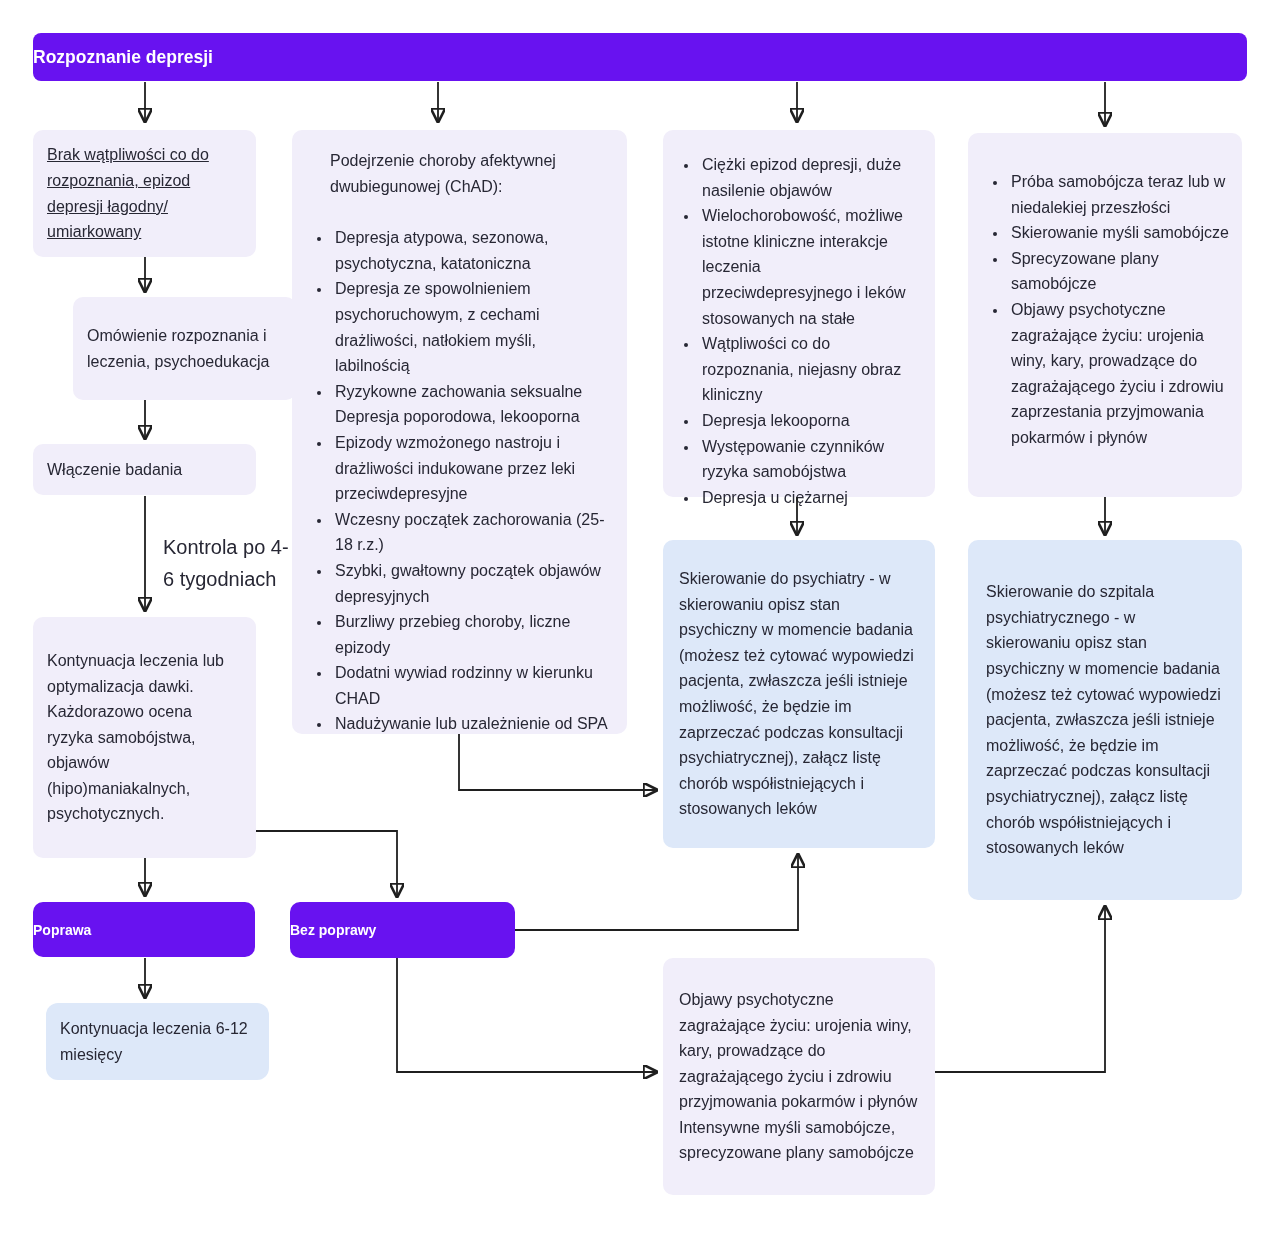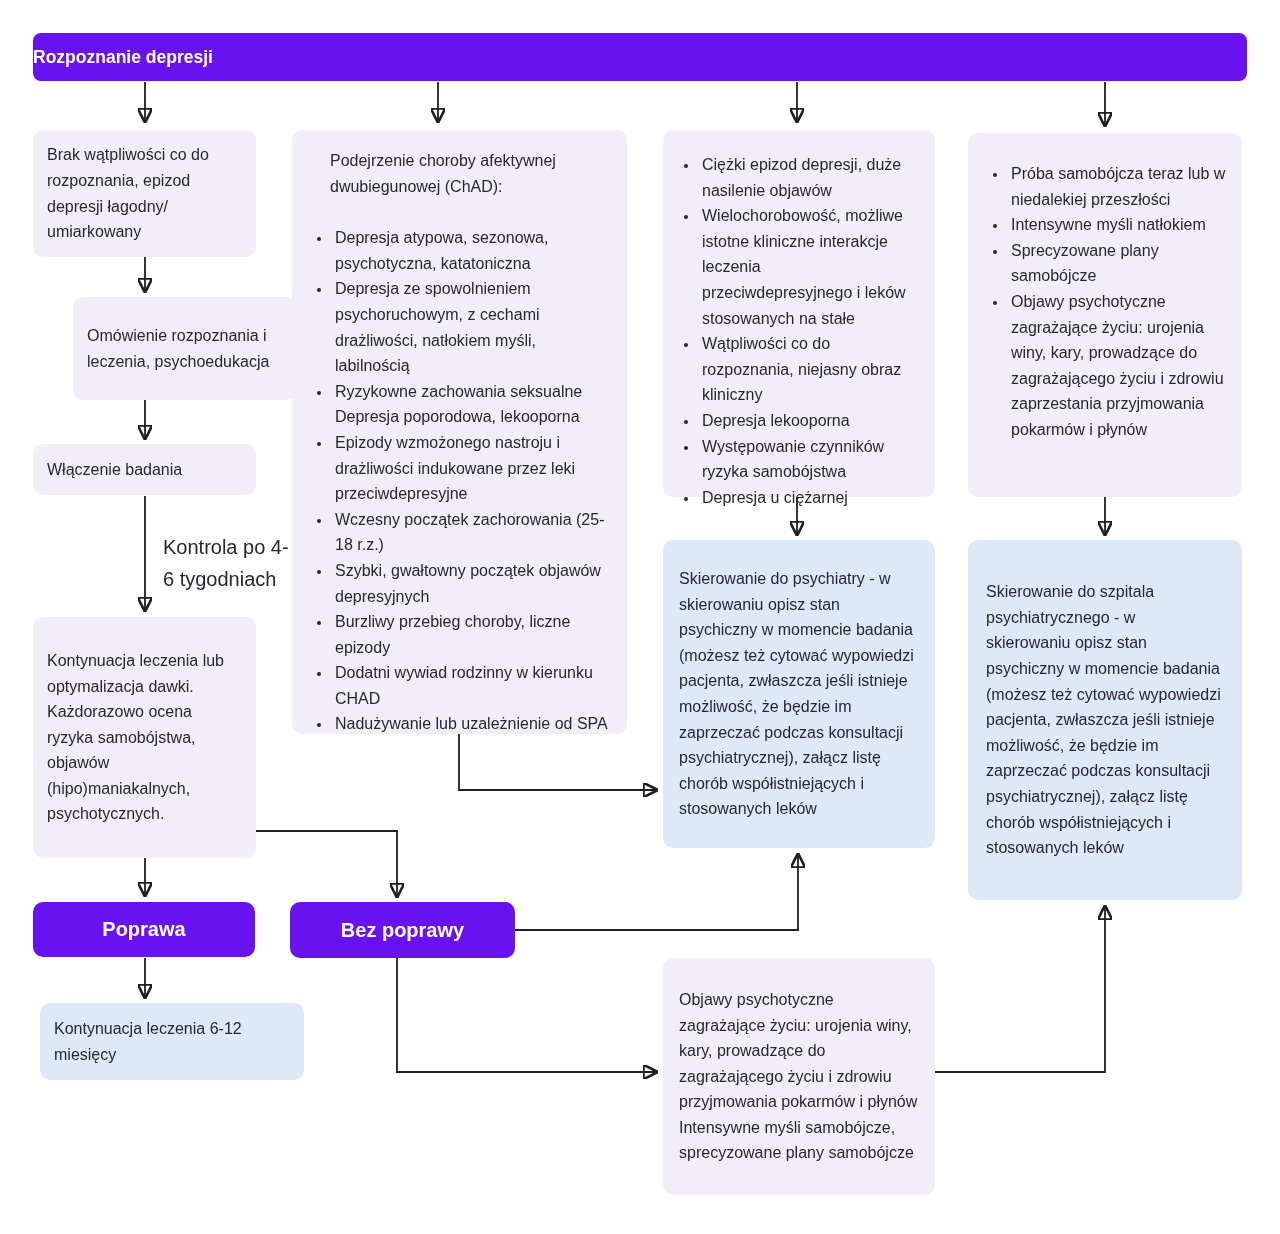--- a/index.html
+++ b/index.html
@@ -14,43 +14,43 @@
   }
 
   .node { position:absolute; border-radius:10px; font-size:16px; line-height:1.6; box-sizing:border-box; }
   .lav  { background:var(--lavender,#f1eefa); }
   .blue { background:var(--lightblue,#dde8f9); }
   .pad  { padding:14px 14px; }
   .cv   { display:flex; align-items:center; }
 
   .btn {
     position:absolute; background:var(--purple,#6812f0); color:#ffffff;
-    font-weight:bold; font-size:20px; border-radius:10px;
-    display:flex; align-items:center; justify-content:center; box-sizing:border-box;
+    font-weight:bold; font-size:14px; border-radius:10px;
+    display:flex; align-items:center; justify-content:flex-start; box-sizing:border-box;
   }
 
   .edge-label { position:absolute; left:163px; top:531px; width:132px; font-size:20px; line-height:1.6; }
 
   ul.bullets { margin:0; padding-left:22px; }
   ul.bullets li { padding-left:3px; }
   ul.bullets li::marker { font-size:0.8em; }
 
   .flow-svg { position:absolute; left:0; top:0; width:1280px; height:1234px; pointer-events:none; }
   .flow-svg path { stroke:#1f1f1f; stroke-width:1.8; fill:none; }
 </style>
 </head>
 <body>
 
 <div class="canvas">
 
   <div class="header-bar">
     <span>Rozpoznanie depresji</span>
   </div>
 
-  <div class="node lav cv pad" style="left:33px; top:130px; width:223px; height:127px;">
+  <div class="node lav cv pad" style="left:33px; top:130px; width:223px; height:127px;text-decoration:underline;">
     <span>Brak wątpliwości co do rozpoznania, epizod depresji łagodny/ umiarkowany</span>
   </div>
 
   <div class="node lav cv pad" style="left:33px; top:297px; width:223px; height:103px;margin-left:40px;">
     <span>Omówienie rozpoznania i leczenia, psychoedukacja</span>
   </div>
 
   <div class="node lav cv pad" style="left:33px; top:444px; width:223px; height:51px;">
     <span>Włączenie badania</span>
   </div>
@@ -60,21 +60,21 @@
   </div>
 
   <div class="node lav cv pad" style="left:33px; top:617px; width:223px; height:241px;">
     <span>Kontynuacja leczenia lub optymalizacja dawki. Każdorazowo ocena ryzyka samobójstwa, objawów (hipo)maniakalnych, psychotycznych.</span>
   </div>
 
   <div class="btn" style="left:33px; top:902px; width:222px; height:55px;">
     <span>Poprawa</span>
   </div>
 
-  <div class="node blue cv pad" style="left:40px; top:1003px; width:264px; height:77px;">
+  <div class="node blue cv pad" style="left:46px; top:1003px; width:223px; height:77px;border-radius:12px;">
     <span>Kontynuacja leczenia 6-12 miesięcy</span>
   </div>
 
   <div class="node lav" style="left:292px; top:130px; width:335px; height:604px; padding:18px 16px 16px 18px;">
     <div style="margin-bottom:26px;margin-left:20px;">Podejrzenie choroby afektywnej dwubiegunowej (ChAD):</div>
     <ul class="bullets">
         <li>Depresja atypowa, sezonowa, psychotyczna, katatoniczna</li>
         <li>Depresja ze spowolnieniem psychoruchowym, z cechami drażliwości, natłokiem myśli, labilnością</li>
         <li>Ryzykowne zachowania seksualne Depresja poporodowa, lekooporna</li>
         <li>Epizody wzmożonego nastroju i drażliwości indukowane przez leki przeciwdepresyjne</li>
@@ -102,24 +102,24 @@
   </div>
 
   <div class="node blue cv" style="left:663px; top:540px; width:272px; height:308px; padding:14px 16px;">
     <span>Skierowanie do psychiatry - w skierowaniu opisz stan psychiczny w momencie badania (możesz też cytować wypowiedzi pacjenta, zwłaszcza jeśli istnieje możliwość, że będzie im zaprzeczać podczas konsultacji psychiatrycznej), załącz listę chorób współistniejących i stosowanych leków</span>
   </div>
 
   <div class="node lav cv" style="left:663px; top:958px; width:272px; height:237px; padding:14px 16px;">
     <span>Objawy psychotyczne zagrażające życiu: urojenia winy, kary, prowadzące do zagrażającego życiu i zdrowiu przyjmowania pokarmów i płynów Intensywne myśli samobójcze, sprecyzowane plany samobójcze</span>
   </div>
 
-  <div class="node lav" style="left:968px; top:133px; width:274px; height:364px; padding:28px 12px 16px 18px;">
+  <div class="node lav" style="left:968px; top:133px; width:274px; height:364px; padding:36px 12px 16px 18px;">
     <ul class="bullets">
         <li>Próba samobójcza teraz lub w niedalekiej przeszłości</li>
-        <li>Intensywne myśli natłokiem</li>
+        <li>Skierowanie myśli samobójcze</li>
         <li>Sprecyzowane plany samobójcze</li>
         <li>Objawy psychotyczne zagrażające życiu: urojenia winy, kary, prowadzące do zagrażającego życiu i zdrowiu zaprzestania przyjmowania pokarmów i płynów</li>
       </ul>
   </div>
 
   <div class="node blue cv" style="left:968px; top:540px; width:274px; height:360px; padding:14px 18px;">
     <span>Skierowanie do szpitala psychiatrycznego - w skierowaniu opisz stan psychiczny w momencie badania (możesz też cytować wypowiedzi pacjenta, zwłaszcza jeśli istnieje możliwość, że będzie im zaprzeczać podczas konsultacji psychiatrycznej), załącz listę chorób współistniejących i stosowanych leków</span>
   </div>
 
   <svg class="flow-svg" viewBox="0 0 1280 1234" aria-hidden="true">

